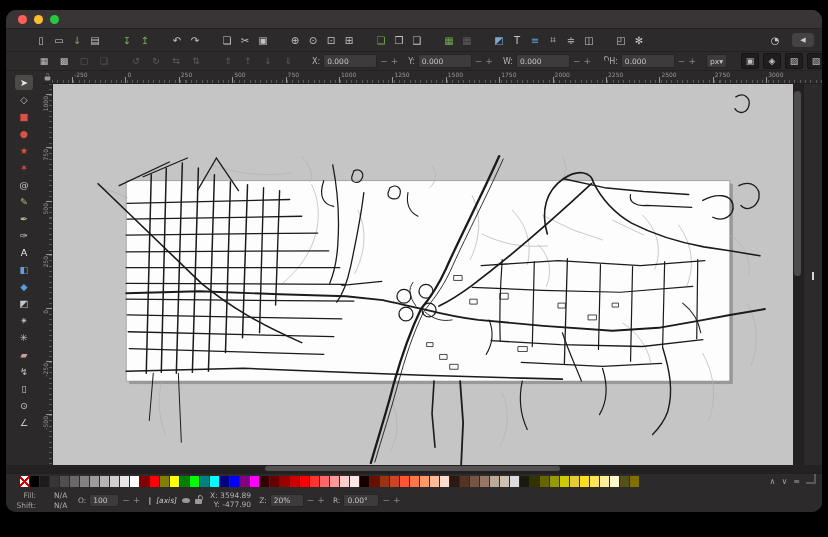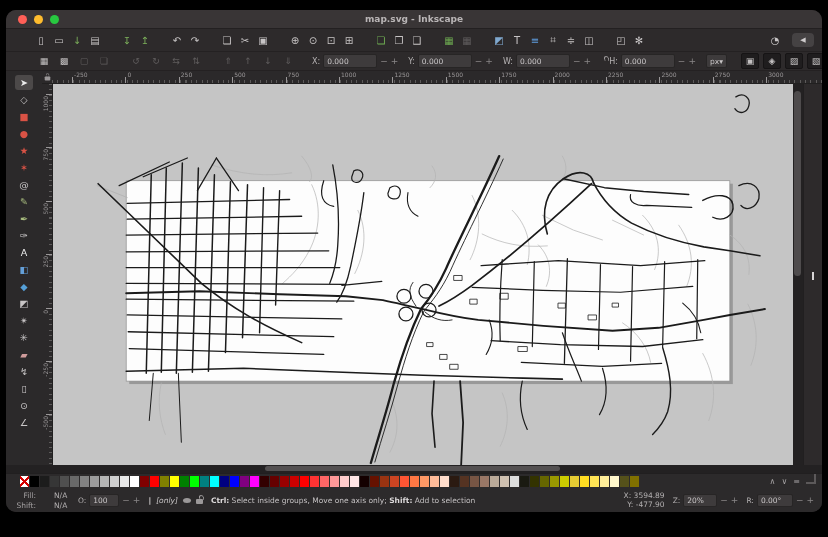--- a/index.html
+++ b/index.html
@@ -83,21 +83,20 @@
 <body>
 
 <div class="window">
 
   <div class="titlebar">
     <div class="lights">
       <div class="light" id="tl-close" style="background: rgb(255, 95, 87);"></div>
       <div class="light" id="tl-min" style="background: rgb(254, 188, 46);"></div>
       <div class="light" id="tl-zoom" style="background: rgb(40, 200, 64);"></div>
     </div>
-    <div class="title">map.svg - Inkscape</div>
   </div>
 
   <div class="cmdbar">
     <div style="display:flex" id="cb-groups">
         <div class="cb-group">
           <span class="cb-icon">▯</span>
           <span class="cb-icon">▭</span>
           <span class="cb-icon" style="color: rgb(124, 176, 90);">↓</span>
           <span class="cb-icon">▤</span>
         </div>
@@ -521,26 +520,23 @@
         </div>
     </div>
     <div class="opblock">
       <span>O:</span>
       <span class="sm-box" style="width:22px">100</span>
       <span class="step">−</span>
       <span class="step">+</span>
     </div>
     <div class="layerblock">
       <span class="caret">|</span>
-      <span class="layer-name">[only]</span>
+      <span class="layer-name">[axis]</span>
       <span class="mini-eye"></span>
       <span class="mini-lock open"></span>
-    </div>
-    <div class="hint">
-      <b>Ctrl:</b><span> Select inside groups, Move one axis only; </span><b>Shift:</b><span> Add to selection</span>
     </div>
     <div class="xyblock">
       <div><span>X:</span> <span>3594.89</span></div>
       <div><span>Y:</span> <span>-477.90</span></div>
     </div>
     <div class="zblock">
       <span>Z:</span>
       <span class="sm-box" style="width:26px">20%</span>
       <span class="step">−</span>
       <span class="step">+</span>

